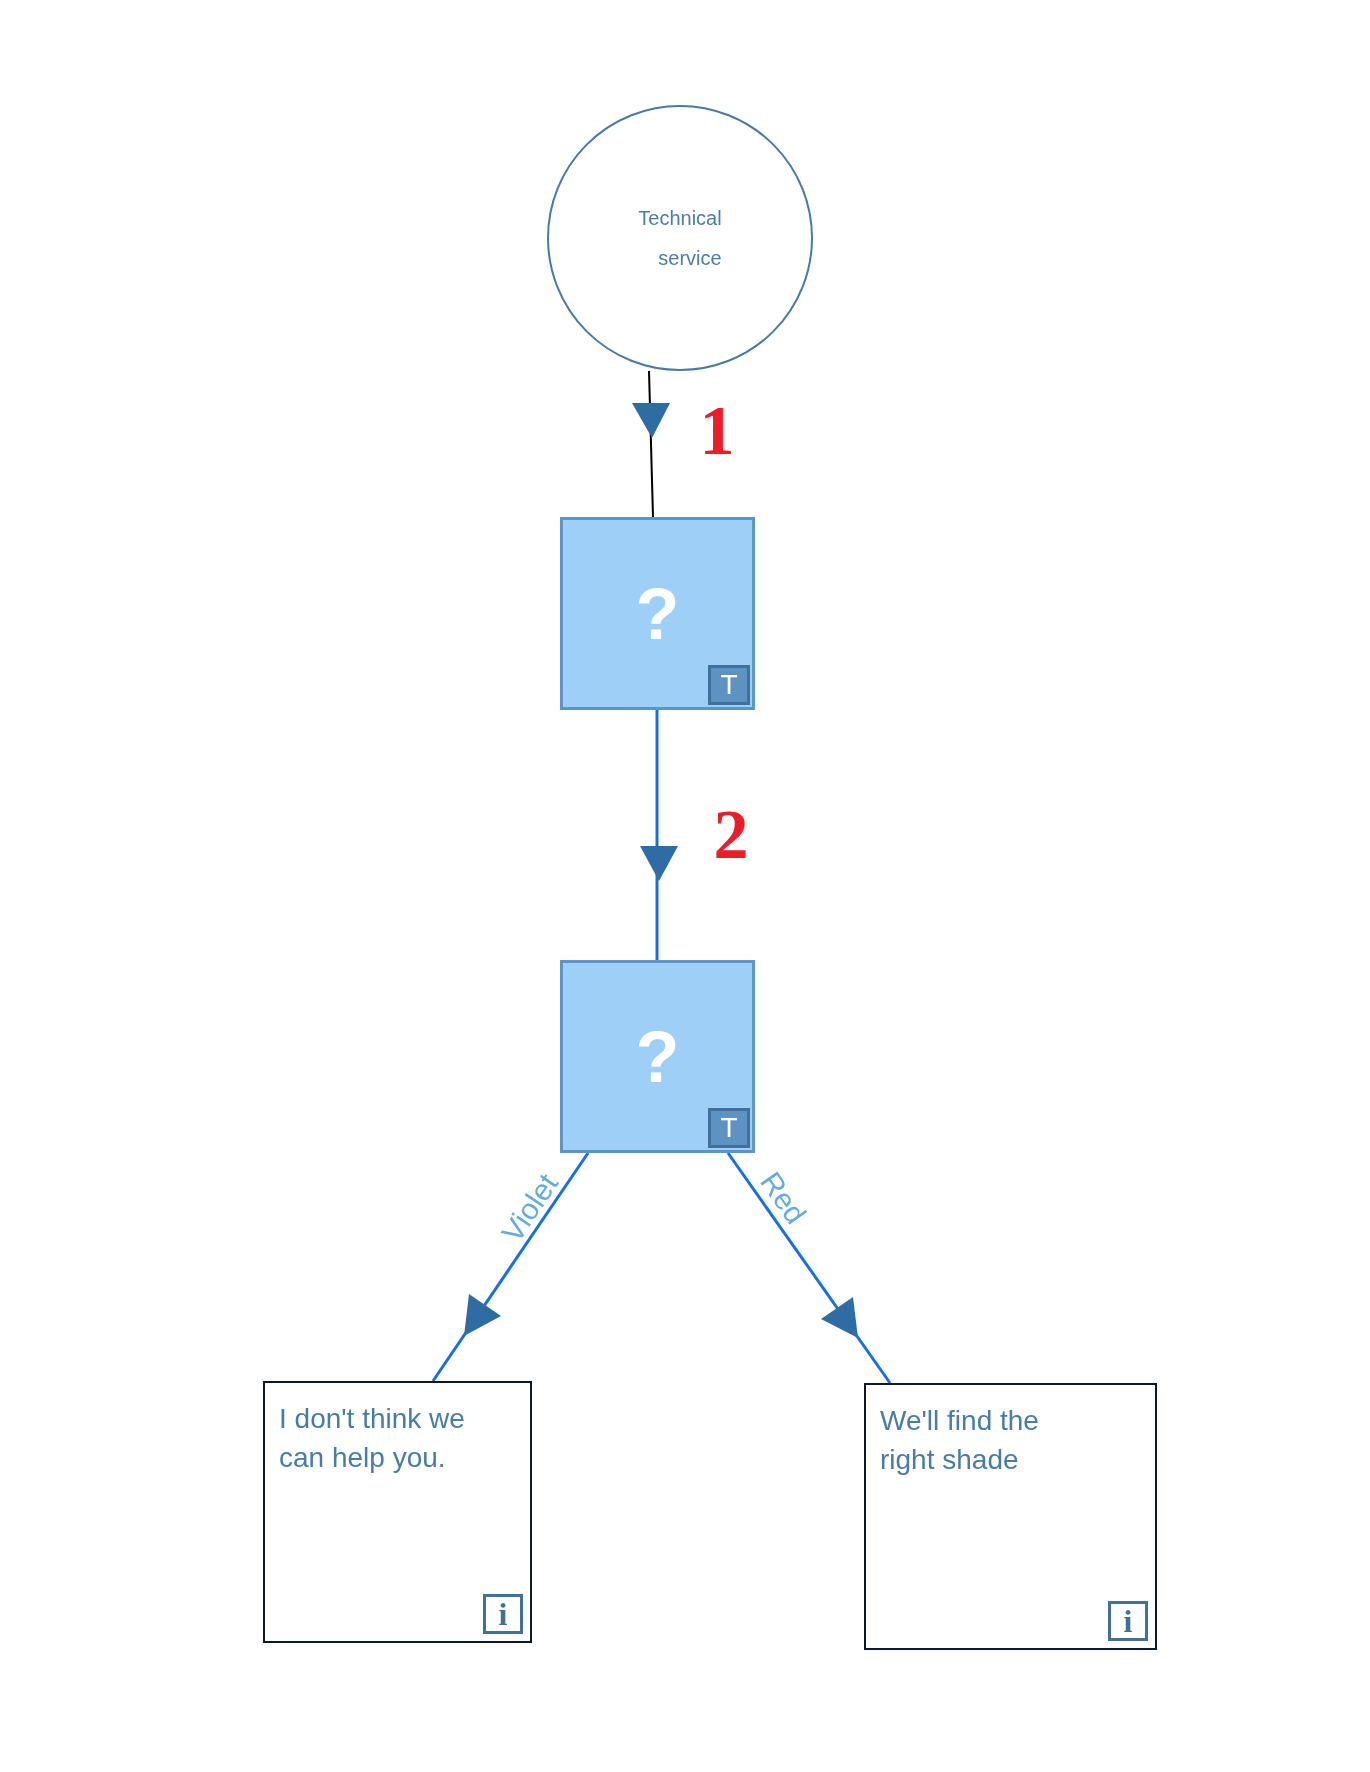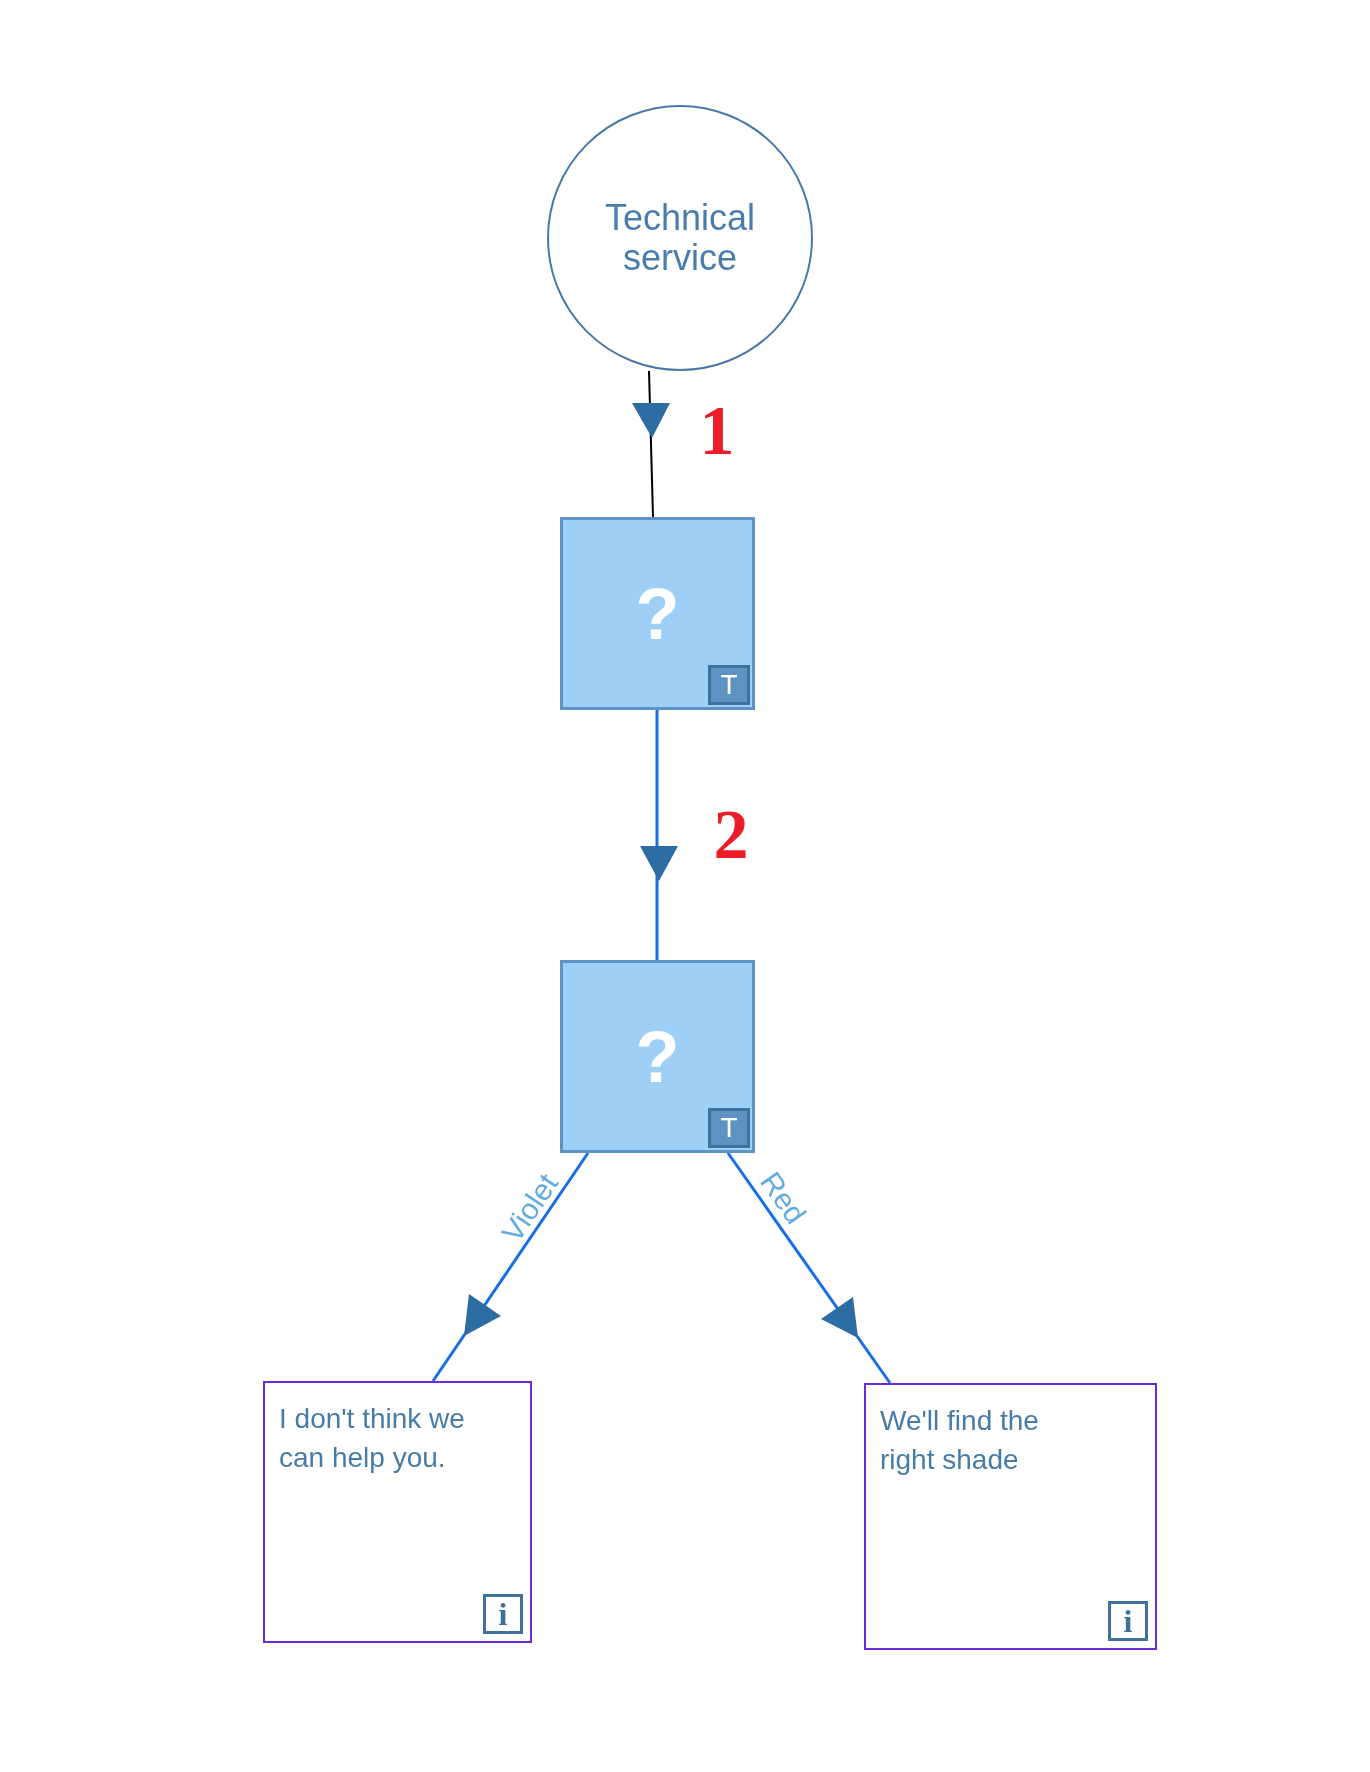--- a/index.html
+++ b/index.html
@@ -29,24 +29,24 @@
     height: 266px;
     box-sizing: border-box;
     border: 2px solid #4879a8;
     border-radius: 50%;
     background: #ffffff;
     display: flex;
     align-items: center;
     justify-content: center;
   }
   .start-label {
-    font-size: 36px;
+    font-size: 20px;
     line-height: 40px;
     color: #4a7dab;
-    text-align: center;
+    text-align: right;
     white-space: pre-line;
   }
   
   .task-node {
     position: absolute;
     width: 195px;
     height: 193px;
     box-sizing: border-box;
     background: #9ecff7;
     border: 3px solid #5e94c4;
@@ -104,21 +104,21 @@
   .edge-label.red {
     left: 783px;
     top: 1198px;
     transform: translate(-50%, -50%) rotate(55deg);
   }
   
   .result-node {
     position: absolute;
     box-sizing: border-box;
     background: #ffffff;
-    border: 2px solid #6d28d9;
+    border: 2px solid #0f172a;
   }
   .result-left  { left: 263px; top: 1381px; width: 269px; height: 262px; }
   .result-right { left: 864px; top: 1383px; width: 293px; height: 267px; }
   .result-text {
     padding: 16px 14px;
     font-size: 28px;
     line-height: 39px;
     color: #477ca8;
     white-space: pre-line;
   }

